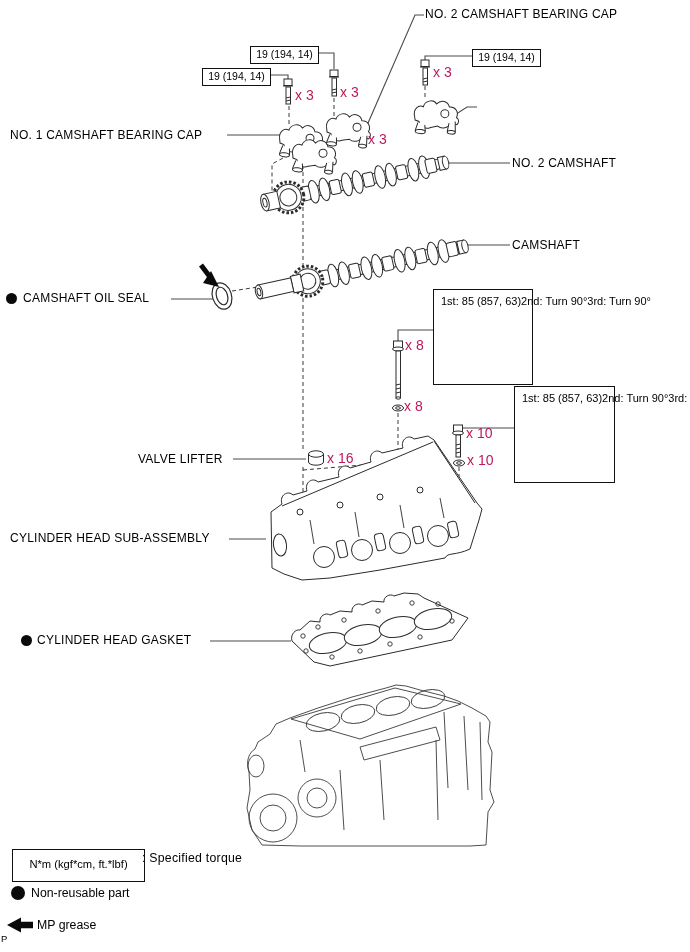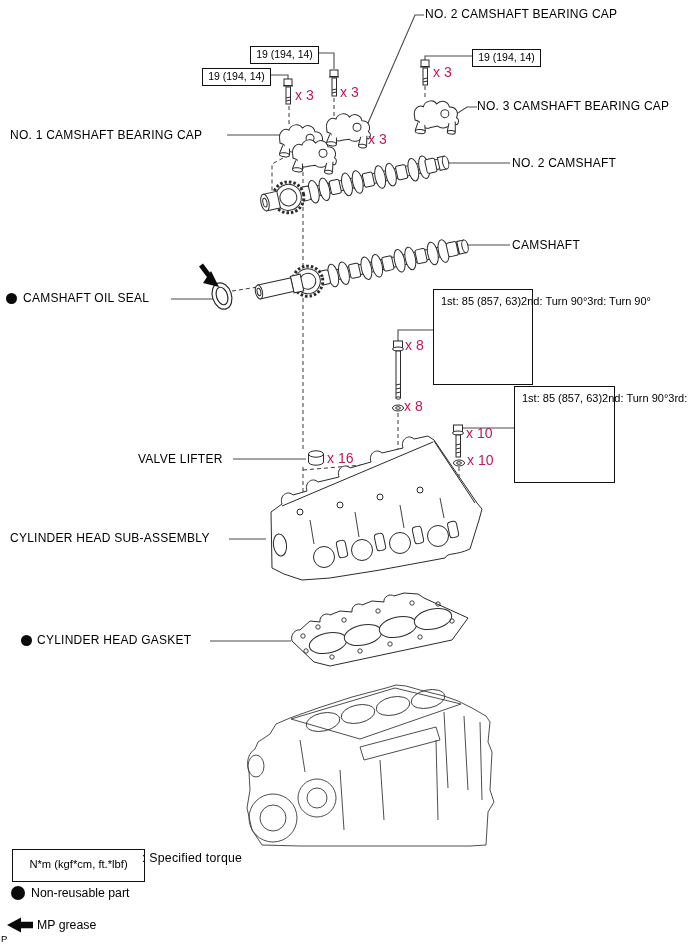--- a/index.html
+++ b/index.html
@@ -250,21 +250,20 @@
       <circle cx="317" cy="798" r="10" fill="none"></circle>
       <ellipse cx="256" cy="766" rx="8" ry="11" fill="none"></ellipse>
       <path d="M360,747 L436,727 L440,740 L364,760 Z" fill="none"></path>
       <path d="M444,712 L448,788 M464,716 L468,790 M480,722 L482,800 M436,740 L438,820
                M340,770 L344,830 M380,760 L384,820 M300,740 L305,772" fill="none"></path>
     </g>
   </svg>
 
   <div class="lbl" style="left:425px;top:7px">NO. 2 CAMSHAFT BEARING CAP</div>
   <div class="lbl" style="left:10px;top:128px">NO. 1 CAMSHAFT BEARING CAP</div>
-  <div class="lbl" style="left:477px;top:99px">NO. 3 CAMSHAFT BEARING CAP</div>
   <div class="lbl" style="left:512px;top:156px">NO. 2 CAMSHAFT</div>
   <div class="lbl" style="left:512px;top:238px">CAMSHAFT</div>
   <div class="row" style="left:6px;top:291px;gap:6px">
     <span class="bullet" style="width:11px;height:11px"></span>
     <span class="lbl" style="position:static">CAMSHAFT OIL SEAL</span>
   </div>
   <div class="lbl" style="left:138px;top:452px">VALVE LIFTER</div>
   <div class="lbl" style="left:10px;top:531px">CYLINDER HEAD SUB-ASSEMBLY</div>
   <div class="row" style="left:21px;top:633px;gap:5px">
     <span class="bullet" style="width:11px;height:11px"></span>

